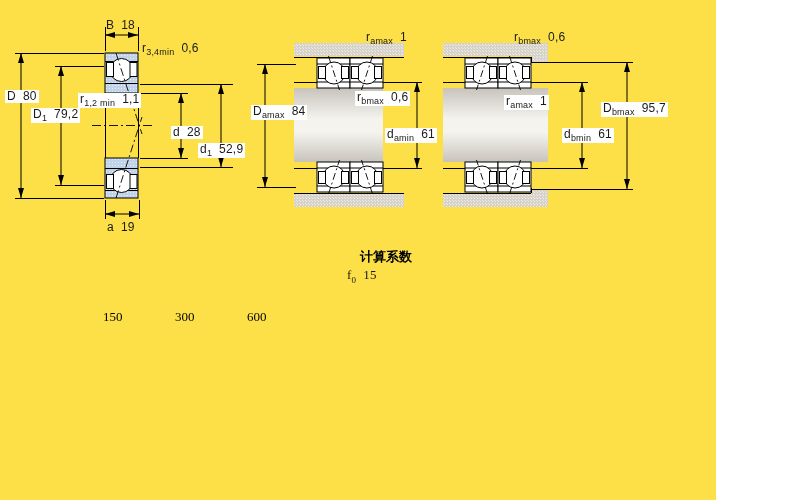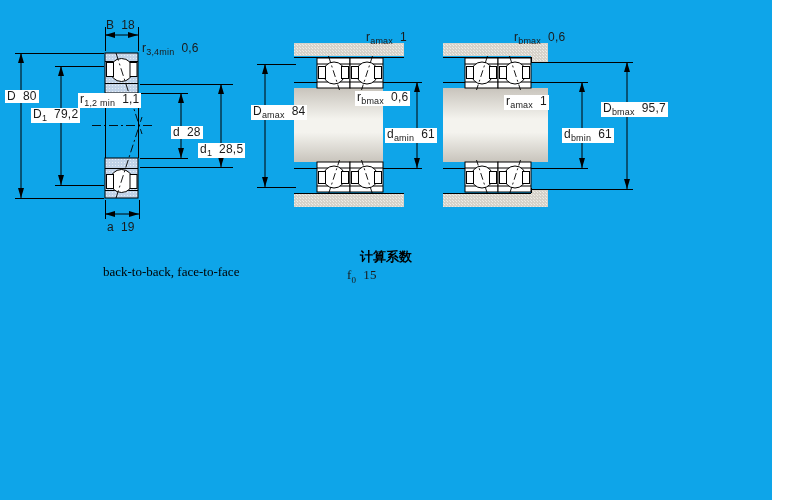--- a/index.html
+++ b/index.html
@@ -1,17 +1,17 @@
 <!DOCTYPE html>
 <html><head>
 <meta charset="utf-8">
 <style>
   html,body { margin:0; padding:0; background:#fff; }
   #page {
-    position:relative; width:772px; height:500px; background:#0ea5e9;
+    position:relative; width:716px; height:500px; background:#fde047;
     font-family:"Liberation Sans", sans-serif; color:#000; overflow:hidden;
   }
   #drawing { position:absolute; left:0; top:0; }
   .dim {
     position:absolute; font-size:12px; line-height:13px; white-space:nowrap;
     color:#1a1a1a; letter-spacing:0.2px;
   }
   .dim sub { font-size:9px; line-height:9px; }
   .dim .val { margin-left:7px; }
   .wbg { background:#fff; padding:0 2px; }
@@ -171,32 +171,34 @@
       <line x1="627" y1="62" x2="627" y2="189" stroke="#000" marker-start="url(#arr)" marker-end="url(#arr)"></line>
     </g>
   </svg>
 
   <div class="dim" style="left:106px;top:19px"><span>B</span><span class="val">18</span></div>
   <div class="dim" style="left:142px;top:42px"><span>r</span><sub>3,4min</sub><span class="val">0,6</span></div>
   <div class="dim wbg" style="left:5px;top:90px"><span>D</span><span class="val">80</span></div>
   <div class="dim wbg" style="left:31px;top:108px"><span>D</span><sub>1</sub><span class="val">79,2</span></div>
   <div class="dim wbg" style="left:78px;top:93px"><span>r</span><sub>1,2 min</sub><span class="val">1,1</span></div>
   <div class="dim wbg" style="left:171px;top:126px"><span>d</span><span class="val">28</span></div>
-  <div class="dim wbg" style="left:198px;top:143px"><span>d</span><sub>1</sub><span class="val">28,5</span></div>
+  <div class="dim wbg" style="left:198px;top:143px"><span>d</span><sub>1</sub><span class="val">52,9</span></div>
   <div class="dim" style="left:107px;top:221px"><span>a</span><span class="val">19</span></div>
 
   <div class="dim" style="left:366px;top:31px"><span>r</span><sub>amax</sub><span class="val">1</span></div>
   <div class="dim wbg" style="left:251px;top:105px"><span>D</span><sub>amax</sub><span class="val">84</span></div>
   <div class="dim wbg" style="left:355px;top:91px"><span>r</span><sub>bmax</sub><span class="val">0,6</span></div>
   <div class="dim wbg" style="left:385px;top:128px"><span>d</span><sub>amin</sub><span class="val">61</span></div>
 
   <div class="dim" style="left:514px;top:31px"><span>r</span><sub>bmax</sub><span class="val">0,6</span></div>
   <div class="dim wbg" style="left:504px;top:95px"><span>r</span><sub>amax</sub><span class="val">1</span></div>
   <div class="dim wbg" style="left:601px;top:102px"><span>D</span><sub>bmax</sub><span class="val">95,7</span></div>
   <div class="dim wbg" style="left:562px;top:128px"><span>d</span><sub>bmin</sub><span class="val">61</span></div>
 
-  <div class="txt serif" style="left:103px;top:264px">back-to-back, face-to-face</div>
-
+
+  <div class="trow serif" style="left:103px;top:309px">
+    <span>150</span><span>300</span><span>600</span>
+  </div>
 
   <div class="txt serif bold" style="left:360px;top:249px">计算系数</div>
   <div class="dim serif" style="left:347px;top:268px;font-size:13px"><span>f</span><sub>0</sub><span class="val">15</span></div>
 
 </div>
 
 </body></html>

